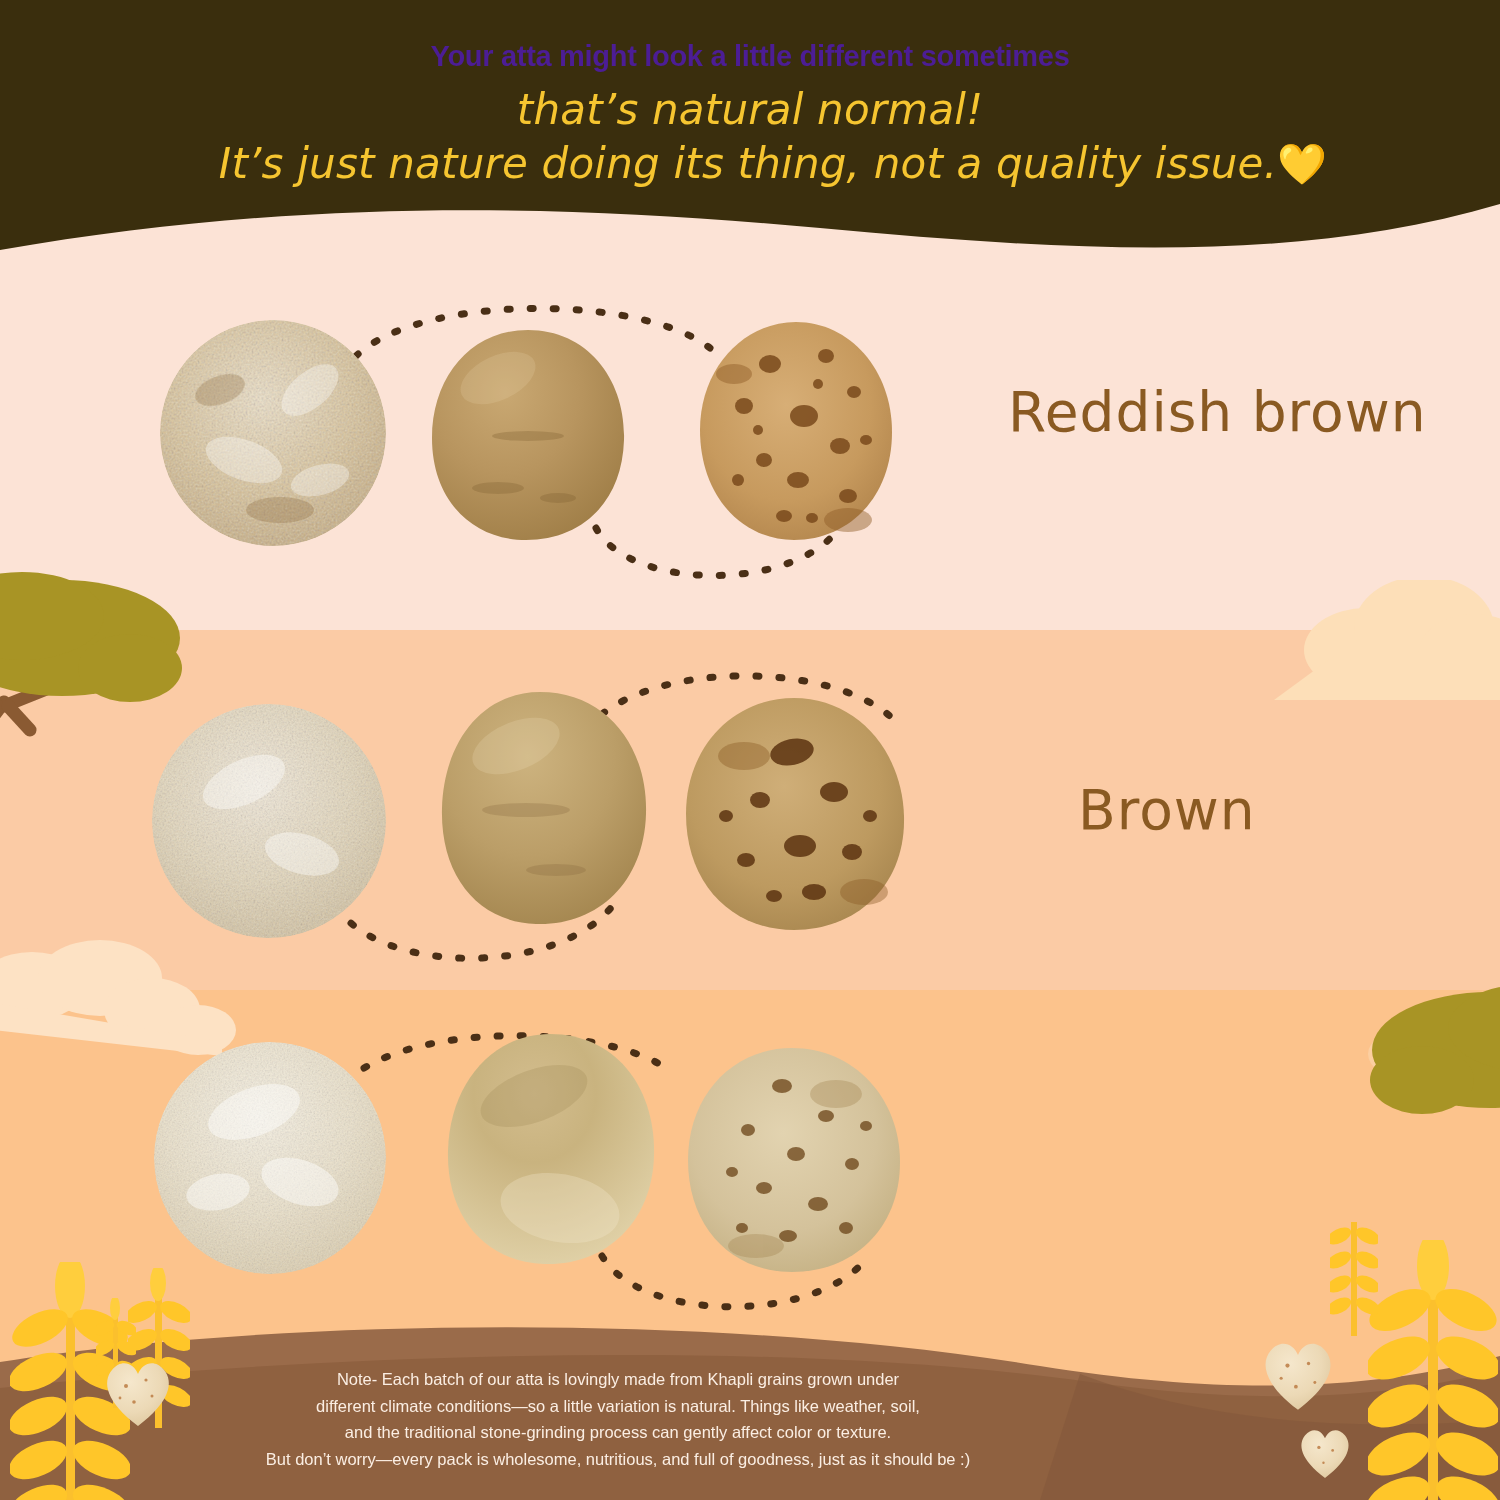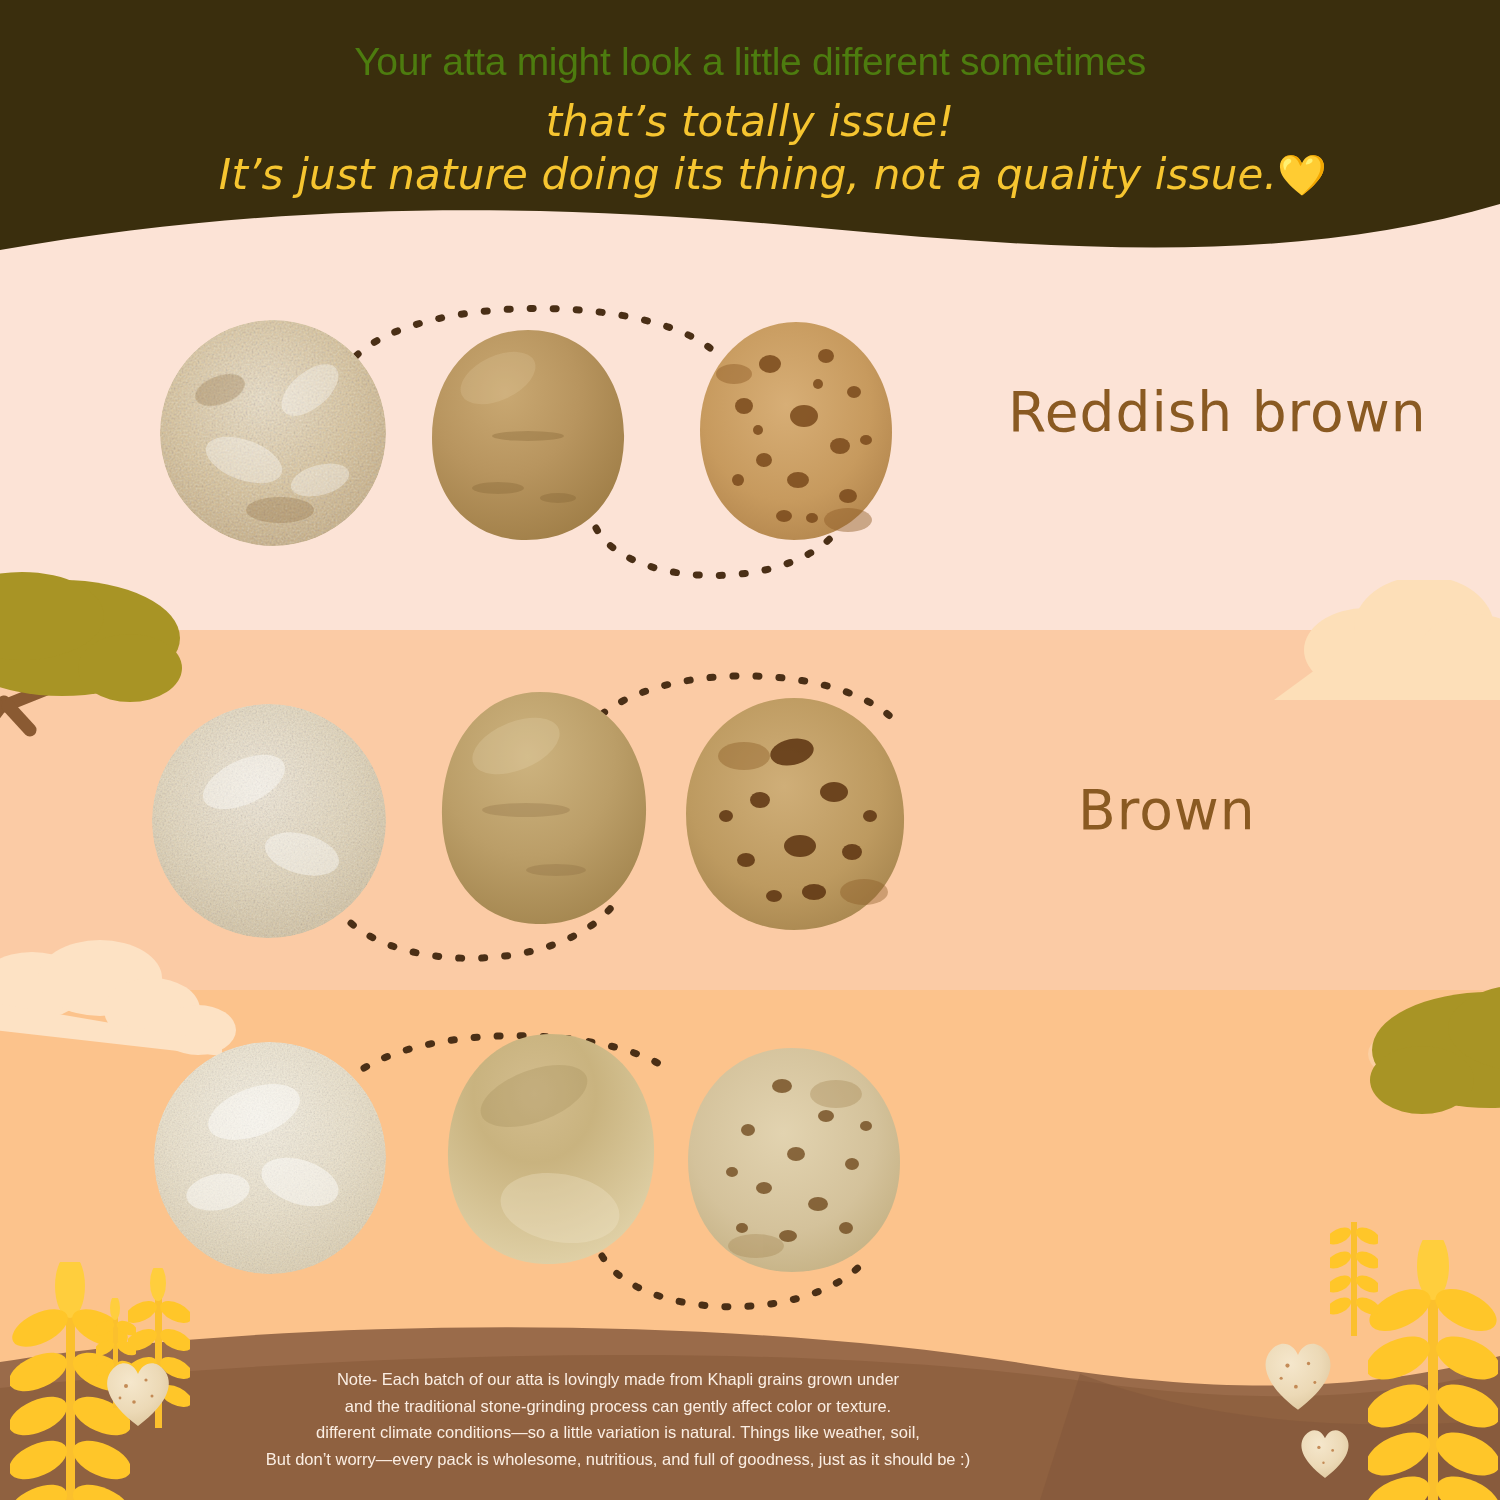--- a/index.html
+++ b/index.html
@@ -22,21 +22,21 @@
   #header {
     position:absolute; left:0; top:0; width:1500px; height:300px;
     z-index:6; pointer-events:none;
   }
   #header-svg { position:absolute; left:0; top:0; }
   #header-text {
     position:absolute; left:0; top:40px; width:1500px;
     text-align:center; z-index:7;
   }
   #headline-1 {
-    font-size:39px; font-weight:normal; color:#4d7c0f;
+    font-size:29px; font-weight:bold; color:#4c1d95;
     letter-spacing:-0.3px; line-height:1.15;
     font-family:"Liberation Sans", sans-serif;
   }
   .headline-sub {
     color:#f6c530; line-height:1.18;
     font-family:"DejaVu Sans", sans-serif;
     font-weight:normal; font-style:italic;
     letter-spacing:0.2px;
   }
   #headline-2 { font-size:42px; margin-top:12px; }
@@ -548,26 +548,26 @@
   <div class="label" id="label-2">Brown</div>
   <div class="label" id="label-1">Reddish brown</div>
 
   <div id="header">
     <svg id="header-svg" width="1500" height="300" viewBox="0 0 1500 300">
       <path d="M0 0 L1500 0 L1500 204 C 1290 266, 1060 250, 820 228 C 560 204, 300 198, 0 250 Z" fill="#3a2e0d"></path>
     </svg>
   </div>
   <div id="header-text">
     <div id="headline-1">Your atta might look a little different sometimes</div>
-    <div id="headline-2" class="headline-sub">that’s totally issue!</div>
+    <div id="headline-2" class="headline-sub">that’s natural normal!</div>
     <div id="headline-3" class="headline-sub">
       <span>It’s just nature doing its thing, not a quality issue.</span><span class="heart-emoji">💛</span>
     </div>
   </div>
 
   <div id="note">
     <div>Note- Each batch of our atta is lovingly made from Khapli grains grown under</div>
+    <div>different climate conditions—so a little variation is natural. Things like weather, soil,</div>
     <div>and the traditional stone-grinding process can gently affect color or texture.</div>
-    <div>different climate conditions—so a little variation is natural. Things like weather, soil,</div>
     <div>But don’t worry—every pack is wholesome, nutritious, and full of goodness, just as it should be :)</div>
   </div>
 
 </div>
 
 </body></html>

